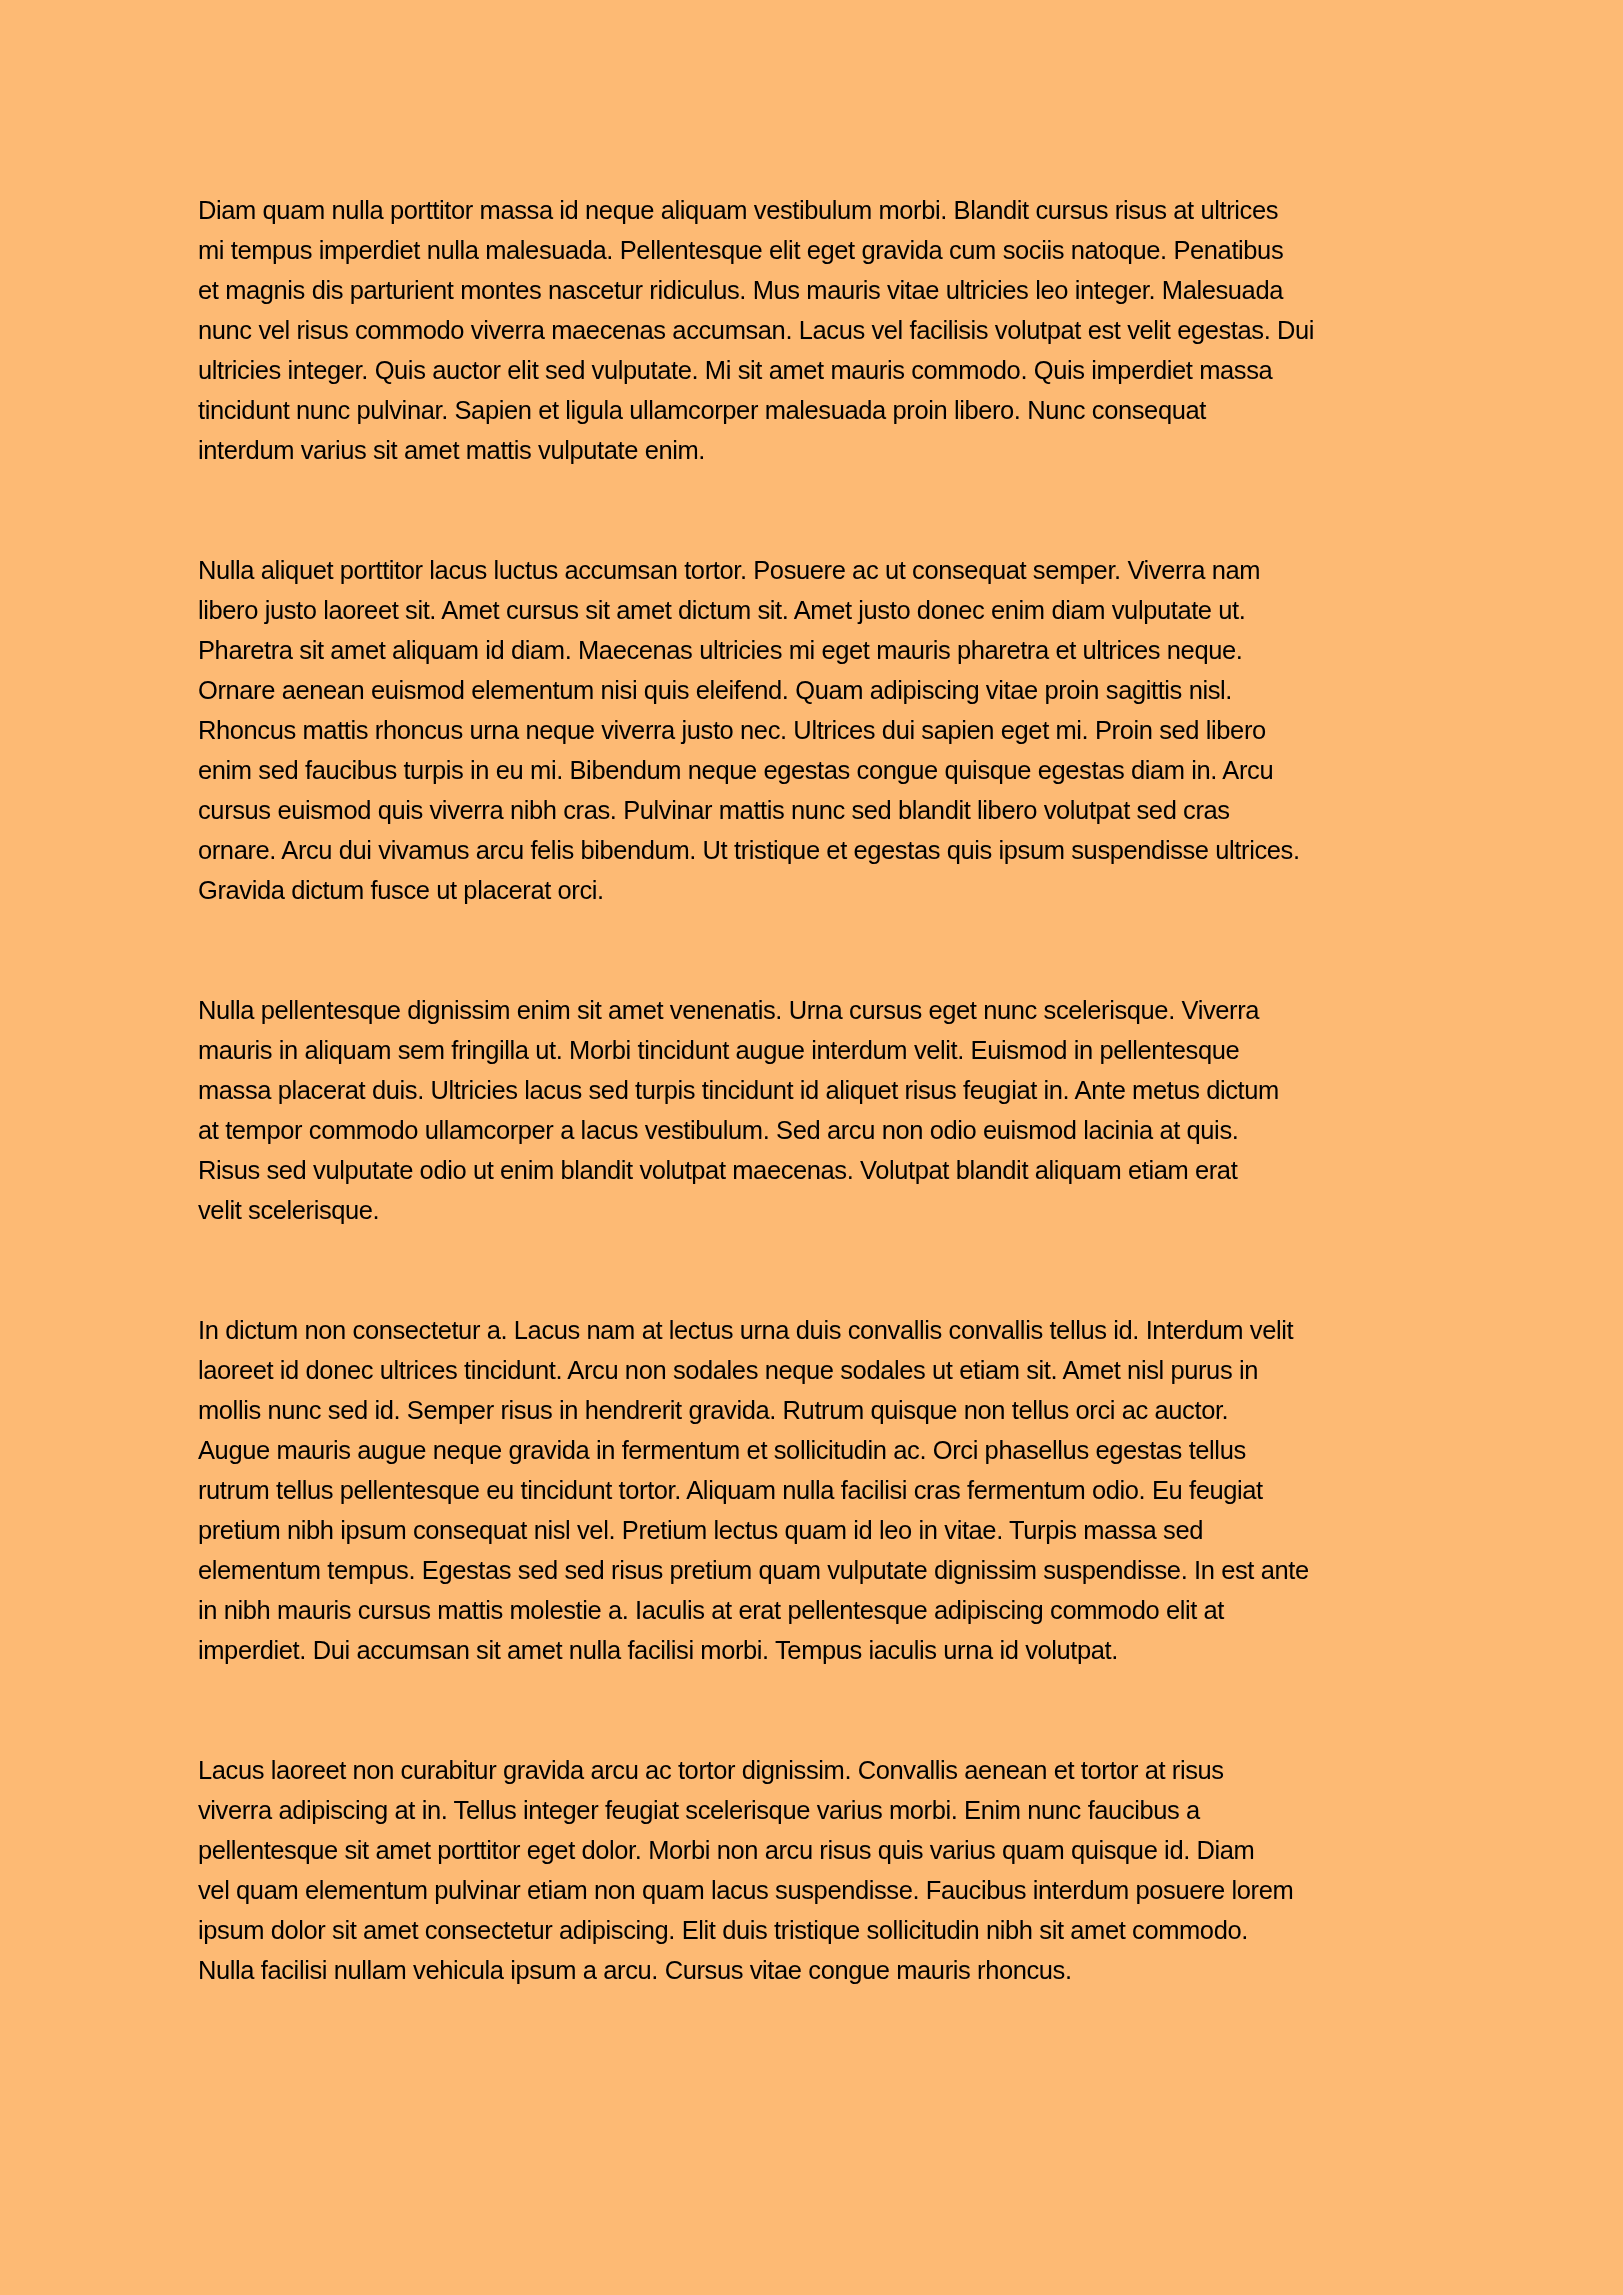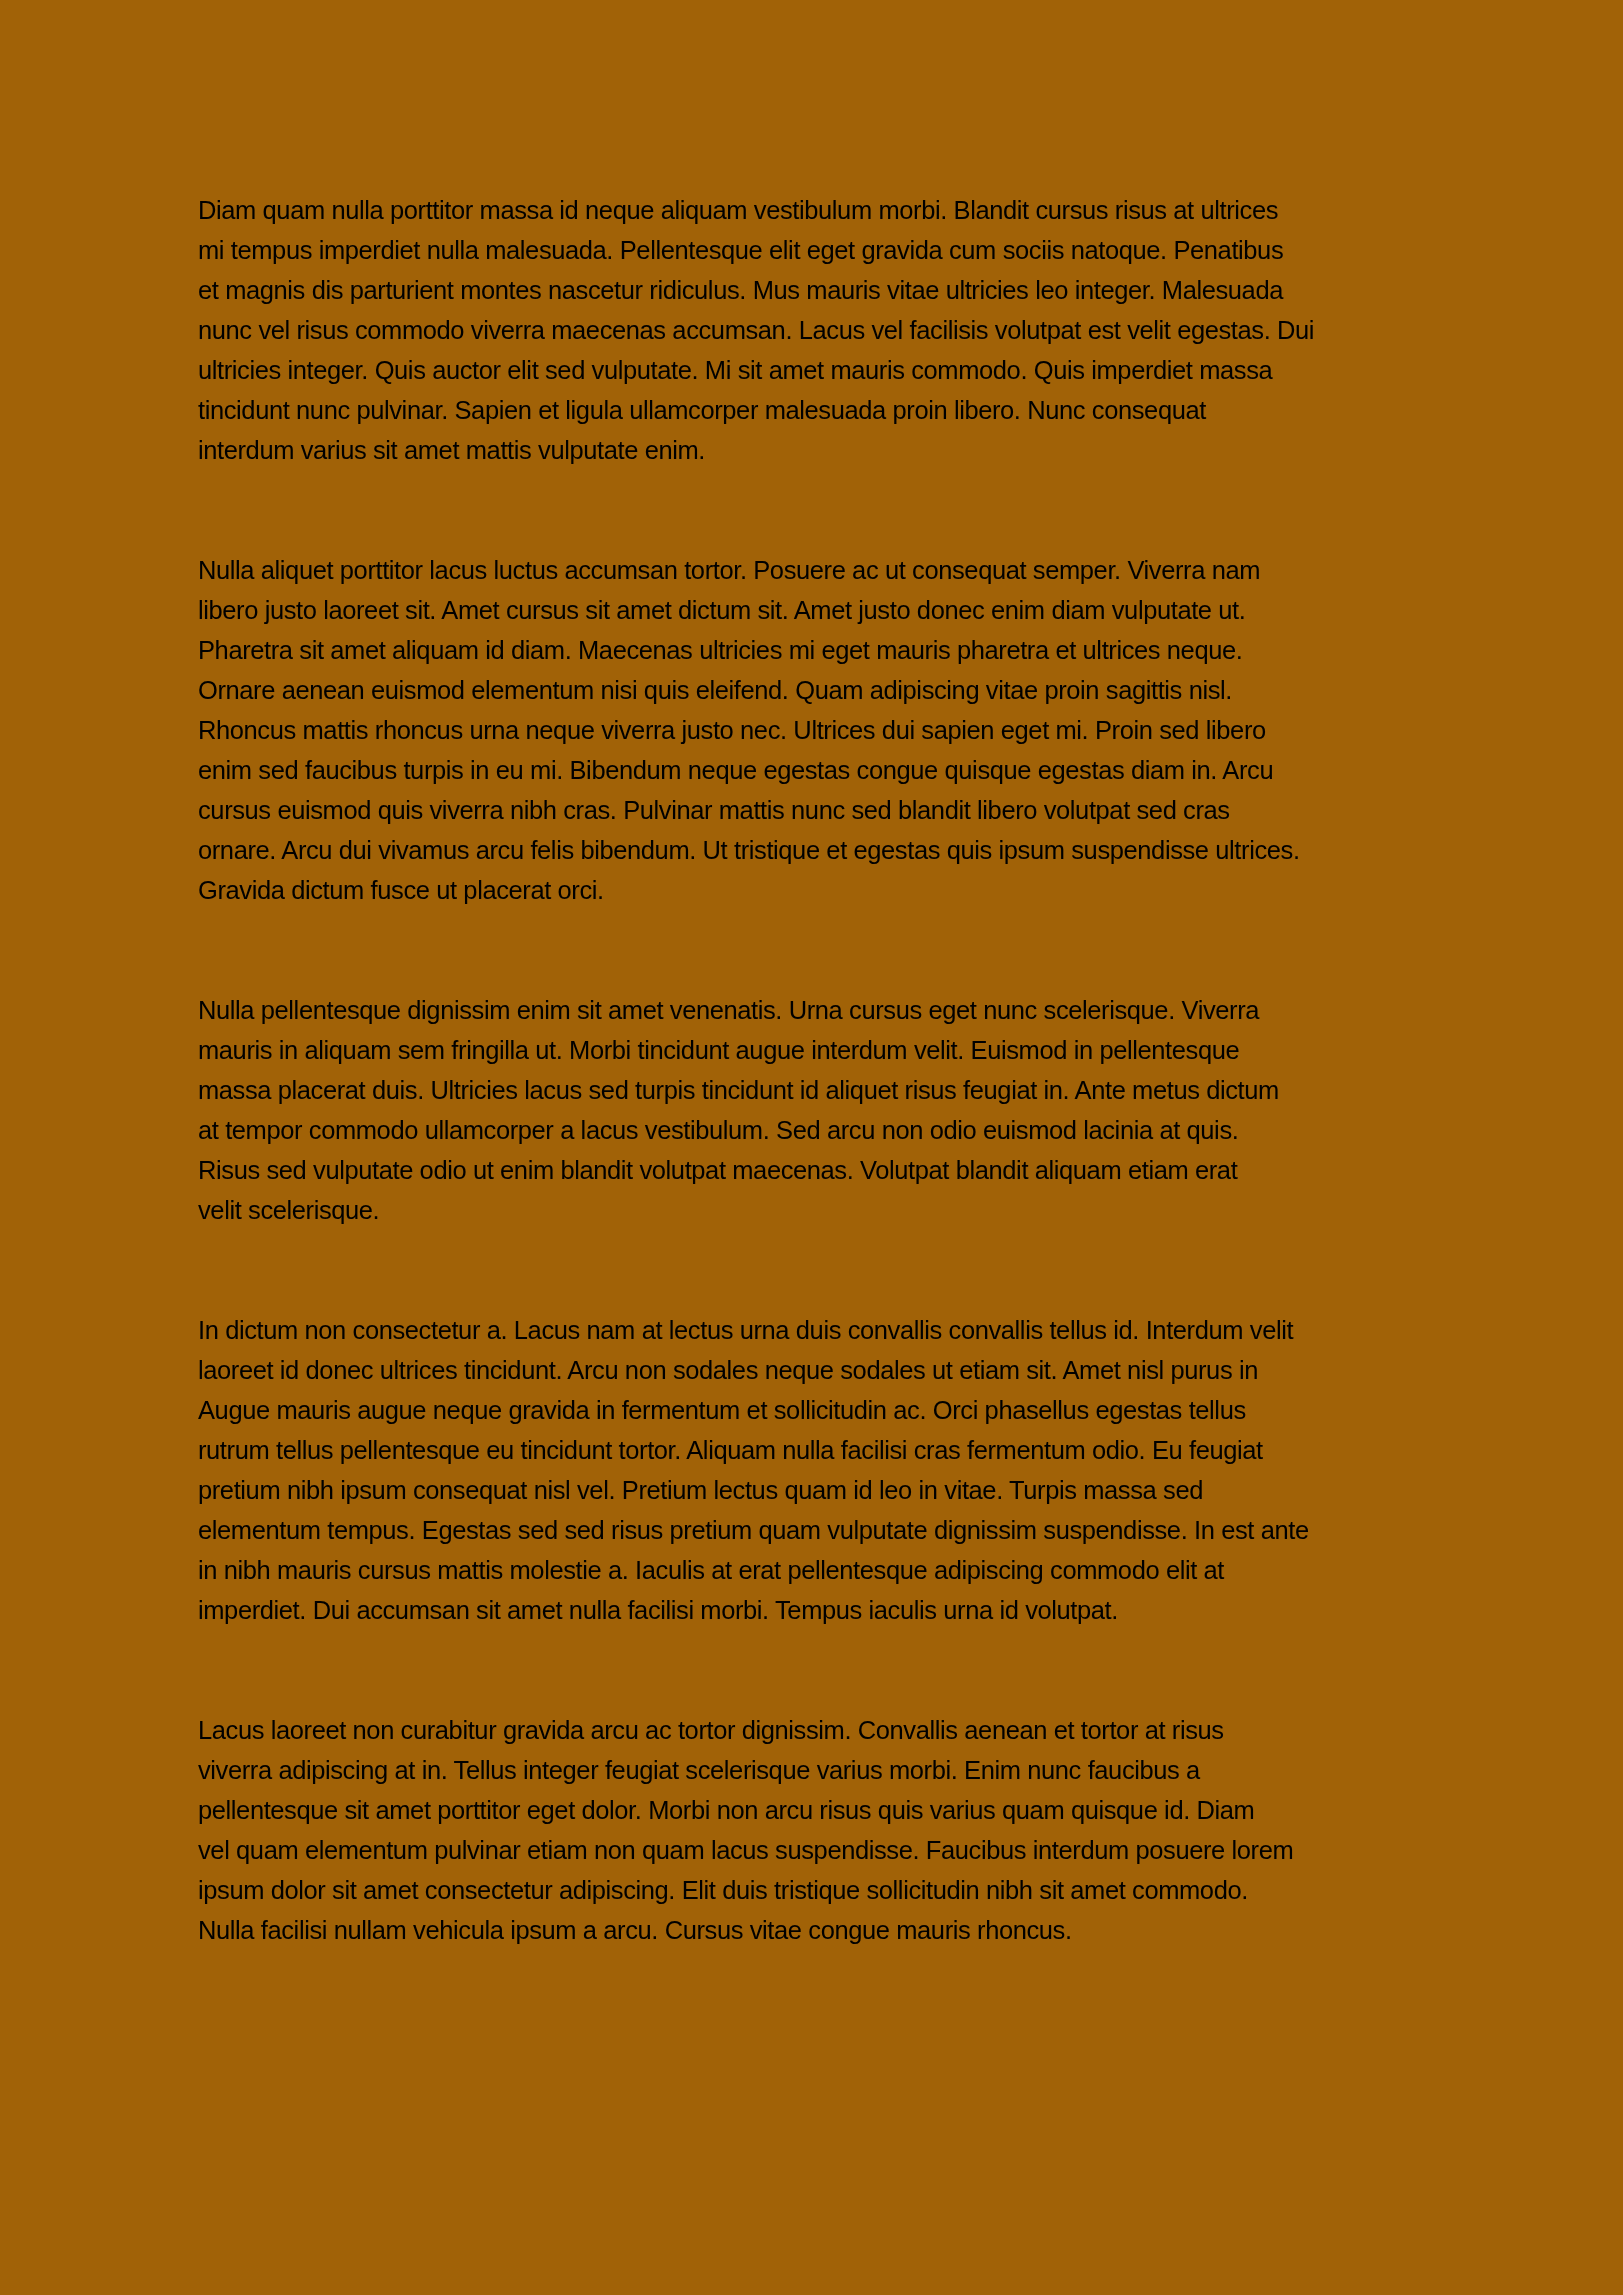--- a/index.html
+++ b/index.html
@@ -12,21 +12,21 @@
       height: 2295px;
       position: relative;
       overflow: hidden;
     }
     .page {
       position: absolute;
       left: 0;
       top: 0;
       width: 1623px;
       height: 2295px;
-      background: #a16207;
+      background: #fdba74;
     }
     .body-text {
       position: absolute;
       left: 198px;
       top: 190px;
       width: 1283px;
       font-family: "Liberation Sans", sans-serif;
       font-size: 25.5px;
       line-height: 40px;
       color: #000000;
@@ -70,20 +70,21 @@
       <span class="line">Nulla pellentesque dignissim enim sit amet venenatis. Urna cursus eget nunc scelerisque. Viverra</span>
       <span class="line">mauris in aliquam sem fringilla ut. Morbi tincidunt augue interdum velit. Euismod in pellentesque</span>
       <span class="line">massa placerat duis. Ultricies lacus sed turpis tincidunt id aliquet risus feugiat in. Ante metus dictum</span>
       <span class="line">at tempor commodo ullamcorper a lacus vestibulum. Sed arcu non odio euismod lacinia at quis.</span>
       <span class="line">Risus sed vulputate odio ut enim blandit volutpat maecenas. Volutpat blandit aliquam etiam erat</span>
       <span class="line">velit scelerisque.</span>
     </p>
     <p class="paragraph">
       <span class="line">In dictum non consectetur a. Lacus nam at lectus urna duis convallis convallis tellus id. Interdum velit</span>
       <span class="line">laoreet id donec ultrices tincidunt. Arcu non sodales neque sodales ut etiam sit. Amet nisl purus in</span>
+      <span class="line">mollis nunc sed id. Semper risus in hendrerit gravida. Rutrum quisque non tellus orci ac auctor.</span>
       <span class="line">Augue mauris augue neque gravida in fermentum et sollicitudin ac. Orci phasellus egestas tellus</span>
       <span class="line">rutrum tellus pellentesque eu tincidunt tortor. Aliquam nulla facilisi cras fermentum odio. Eu feugiat</span>
       <span class="line">pretium nibh ipsum consequat nisl vel. Pretium lectus quam id leo in vitae. Turpis massa sed</span>
       <span class="line">elementum tempus. Egestas sed sed risus pretium quam vulputate dignissim suspendisse. In est ante</span>
       <span class="line">in nibh mauris cursus mattis molestie a. Iaculis at erat pellentesque adipiscing commodo elit at</span>
       <span class="line">imperdiet. Dui accumsan sit amet nulla facilisi morbi. Tempus iaculis urna id volutpat.</span>
     </p>
     <p class="paragraph">
       <span class="line">Lacus laoreet non curabitur gravida arcu ac tortor dignissim. Convallis aenean et tortor at risus</span>
       <span class="line">viverra adipiscing at in. Tellus integer feugiat scelerisque varius morbi. Enim nunc faucibus a</span>

